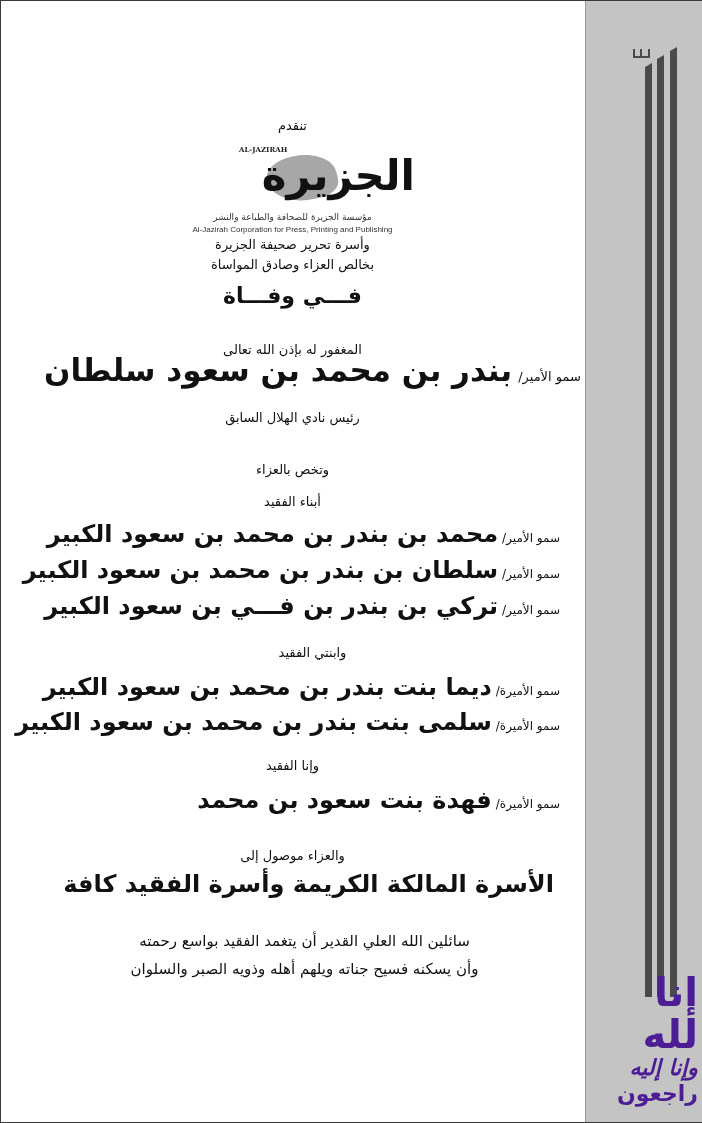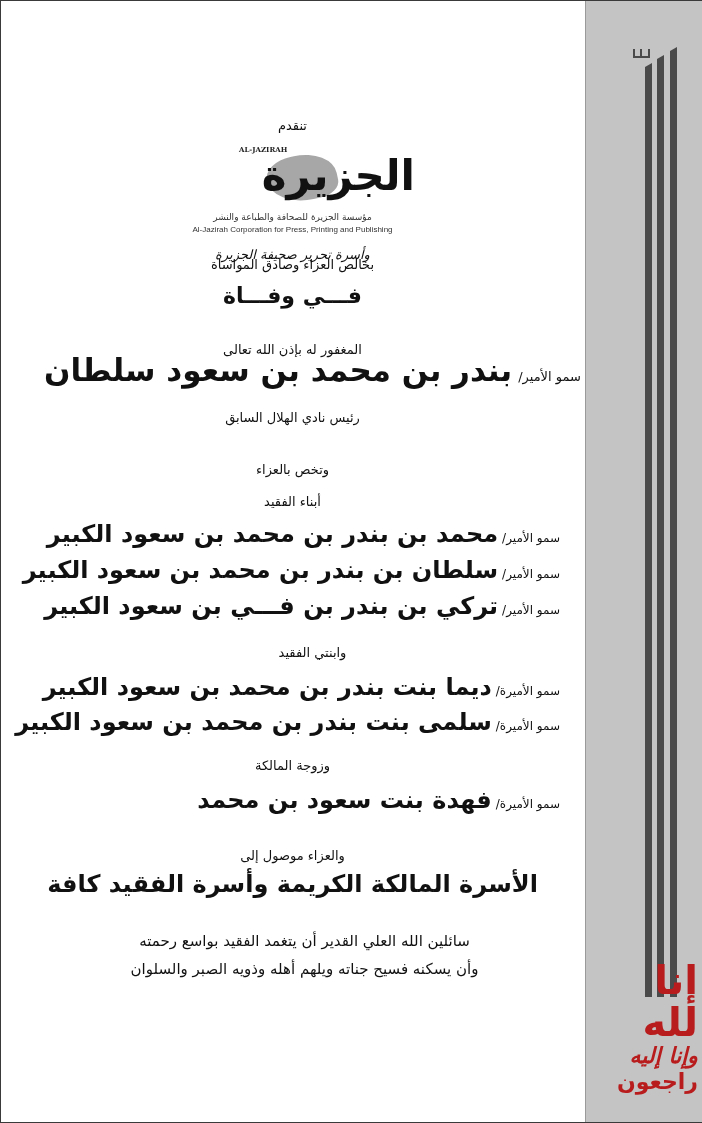--- a/index.html
+++ b/index.html
@@ -6,40 +6,40 @@
   body { width:702px; height:1123px; position:relative; overflow:hidden; font-family:"DejaVu Sans", sans-serif; color:#111; }
   .frame { position:absolute; left:0; top:0; width:700px; height:1121px; border:1px solid #3a3a3a; box-sizing:content-box; }
   .sidebar { position:absolute; left:585px; top:1px; width:116px; height:1121px; background:#c4c4c4; border-left:1px solid #9a9a9a; }
   .bar { position:absolute; width:7px; background:#4a4a4a; }
   .bar.b1 { left:59px; top:66px; bottom:125px; }
   .bar.b2 { left:71px; top:58px; bottom:125px; }
   .bar.b3 { left:84px; top:50px; bottom:125px; }
   .bar.b1:before, .bar.b2:before, .bar.b3:before { content:""; position:absolute; left:0; top:-4px; border-right:7px solid #4a4a4a; border-top:4px solid transparent; }
   .madda { position:absolute; left:47px; top:48px; width:17px; height:9px; border:2px solid #4a4a4a; border-top:none; box-sizing:border-box; }
   .madda:before { content:""; position:absolute; left:5px; top:0; width:2px; height:7px; background:#4a4a4a; }
-  .sidebar-text { position:absolute; right:4px; bottom:27px; width:110px; text-align:right; direction:rtl; color:#b91c1c; font-weight:bold; }
+  .sidebar-text { position:absolute; right:4px; bottom:15px; width:110px; text-align:right; direction:rtl; color:#4c1d95; font-weight:bold; }
   .st1 { font-size:40px; line-height:42px; letter-spacing:-1px; }
   .st2 { font-size:22px; line-height:26px;font-style:italic; }
   .st3 { font-size:22px; line-height:26px; }
   .content { position:absolute; left:0; top:0; width:585px; direction:rtl; }
   .c { position:absolute; left:0; width:585px; text-align:center; white-space:nowrap; }
   .small { font-size:13px; }
   .logo { position:absolute; left:205px; top:145px; width:210px; height:65px; }
   .logo .ar { position:absolute; right:0; top:6px; font-size:42px; font-weight:bold; color:#111; direction:rtl; }
   .logo .en { position:absolute; left:34px; top:0px; font-family:"DejaVu Serif", serif; font-size:7px; font-weight:bold; color:#222; }
   .logo .map { position:absolute; left:62px; top:10px; width:70px; height:46px; background:#8a8a8a; border-radius:40% 55% 30% 60%; opacity:.75; transform:rotate(-12deg); }
   .corp-ar { font-size:9px; color:#333; }
   .corp-en { font-size:8px; color:#333; font-family:"Liberation Sans", sans-serif; }
   .deceased-row { position:absolute; left:40px; width:545px; direction:rtl; text-align:center; white-space:nowrap; }
   .deceased-row .t { font-size:13px; margin-left:6px; }
   .deceased-row .n { font-size:31px; font-weight:bold; letter-spacing:-0.5px; }
   .mourner { position:absolute; left:60px; width:500px; direction:rtl; text-align:right; white-space:nowrap; }
   .mourner .t { font-size:12px; margin-left:4px; }
   .mourner .n { font-size:24px; font-weight:bold; letter-spacing:-0.3px; }
-  .big-family { font-size:24px; font-weight:bold; }
+  .big-family { font-size:24px; font-weight:bold;padding-left:16px; }
   .prayer { font-size:15px;margin-left:12px; }
 </style>
 </head>
 <body>
 
 <div class="frame"></div>
 
 <div class="sidebar">
   <div class="madda"></div>
   <div class="bar b1"></div>
@@ -56,21 +56,21 @@
   <div class="c small" style="top:118px;">تنقدم</div>
 
   <div class="logo">
     <div class="map"></div>
     <div class="en">AL-JAZIRAH</div>
     <div class="ar">الجزيرة</div>
   </div>
 
   <div class="c corp-ar" style="top:212px;">مؤسسة الجزيرة للصحافة والطباعة والنشر</div>
   <div class="c corp-en" style="top:225px;">Al-Jazirah Corporation for Press, Printing and Publishing</div>
-  <div class="c small" style="top:247px;font-style:italic;">وأسرة تحرير صحيفة الجزيرة</div>
+  <div class="c small" style="top:237px;">وأسرة تحرير صحيفة الجزيرة</div>
   <div class="c small" style="top:257px;">بخالص العزاء وصادق المواساة</div>
 
   <div class="c" style="top:283px; font-size:22px; font-weight:bold;">فـــي وفـــاة</div>
   <div class="c small" style="top:342px;">المغفور له بإذن الله تعالى</div>
 
   <div class="deceased-row" style="top:352px;">
     <span class="t">سمو الأمير/</span><span class="n">بندر بن محمد بن سعود سلطان</span>
   </div>
   <div class="c small" style="top:410px;">رئيس نادي الهلال السابق</div>
 
@@ -88,21 +88,21 @@
   </div>
 
   <div class="c small" style="top:645px;margin-left:20px;">وابنتي الفقيد</div>
   <div class="mourner" style="top:673px;">
     <span class="t">سمو الأميرة/</span><span class="n">ديما بنت بندر بن محمد بن سعود الكبير</span>
   </div>
   <div class="mourner" style="top:708px;">
     <span class="t">سمو الأميرة/</span><span class="n">سلمى بنت بندر بن محمد بن سعود الكبير</span>
   </div>
 
-  <div class="c small" style="top:758px;">وزوجة المالكة</div>
+  <div class="c small" style="top:758px;">وإنا الفقيد</div>
   <div class="mourner" style="top:786px;">
     <span class="t">سمو الأميرة/</span><span class="n">فهدة بنت سعود بن محمد</span>
   </div>
 
   <div class="c small" style="top:848px;">والعزاء موصول إلى</div>
   <div class="c big-family" style="top:870px;">الأسرة المالكة الكريمة وأسرة الفقيد كافة</div>
 
   <div class="c prayer" style="top:932px;">سائلين الله العلي القدير أن يتغمد الفقيد بواسع رحمته</div>
   <div class="c prayer" style="top:960px;">وأن يسكنه فسيح جناته ويلهم أهله وذويه الصبر والسلوان</div>
 </div>

